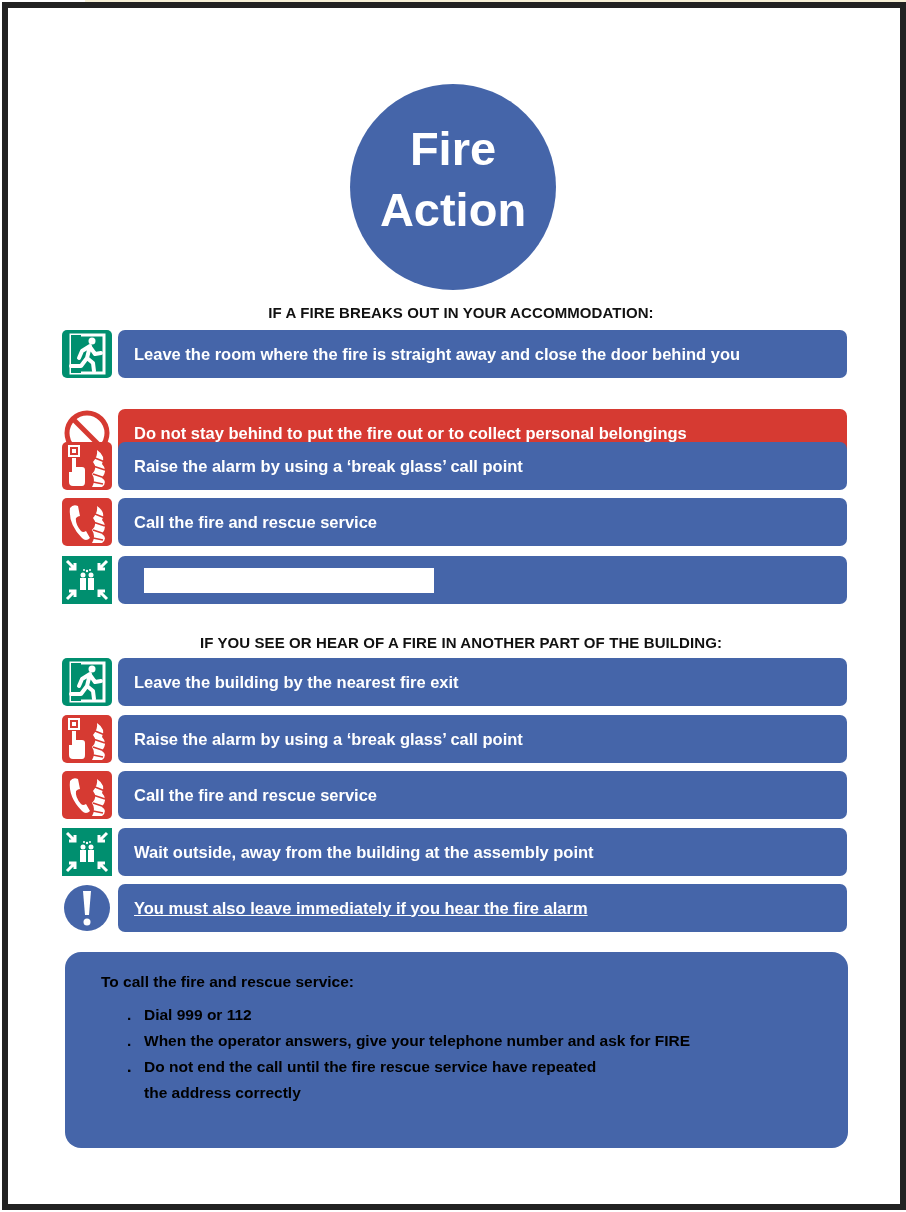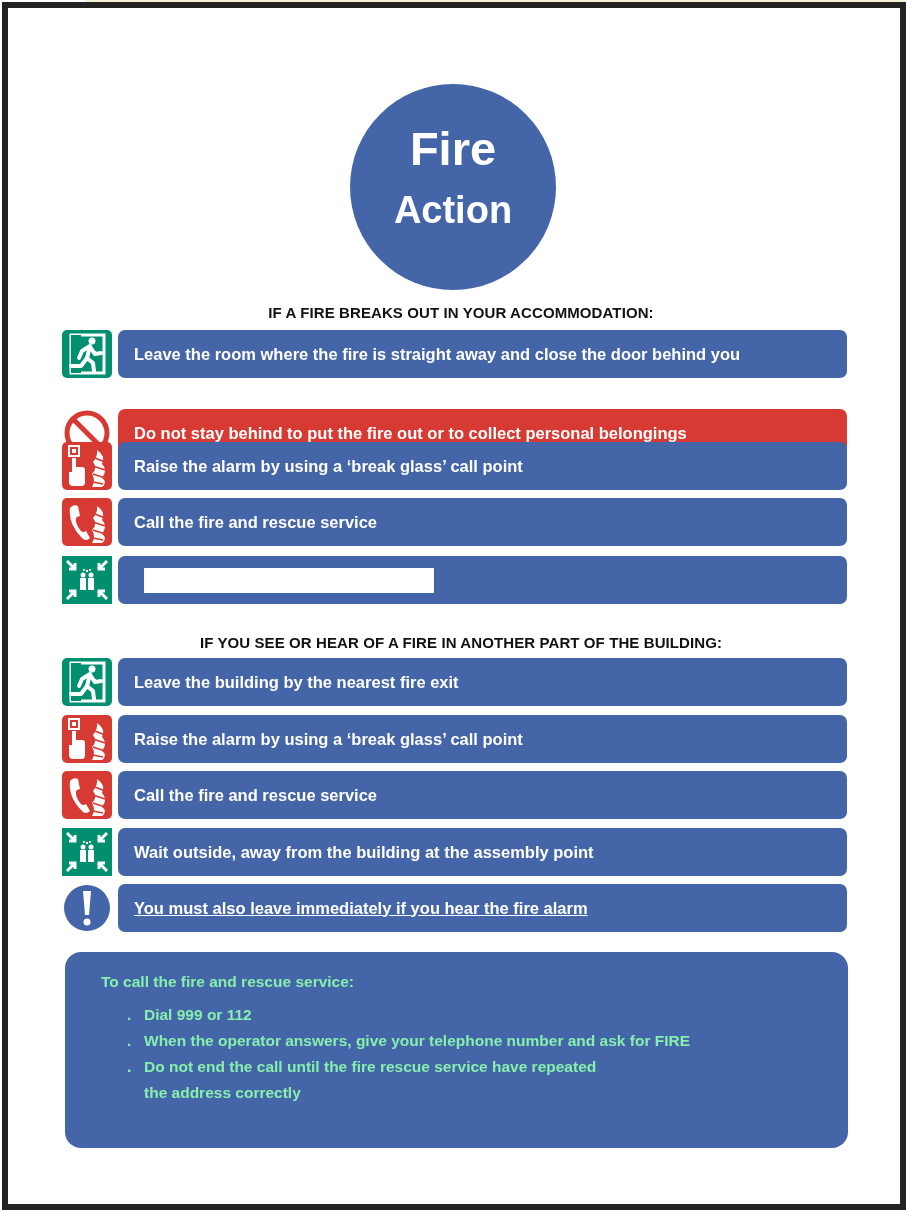--- a/index.html
+++ b/index.html
@@ -3,29 +3,29 @@
 <meta charset="utf-8">
 <style>
   * { box-sizing: border-box; margin: 0; padding: 0; }
   html, body { width: 906px; height: 1212px; background: #ffffff; overflow: hidden; }
   body { position: relative; font-family: "Liberation Sans", "DejaVu Sans", sans-serif; }
   .topstrip { position: absolute; left: 85px; top: 0; width: 821px; height: 2px; background: #f6f0d6; }
   .frame { position: absolute; left: 2px; top: 2px; width: 904px; height: 1208px; border: 6px solid #222222; background: #fff; }
   .circle { position: absolute; left: 350px; top: 84px; width: 206px; height: 206px; border-radius: 50%;
             display: flex; flex-direction: column; align-items: center; justify-content: center; color: #fff; font-weight: bold; }
   .circle .l1 { font-size: 47px; line-height: 52px; margin-top: -14px; }
-  .circle .l2 { font-size: 38px; line-height: 54px; margin-top: 8px; }
+  .circle .l2 { font-size: 47px; line-height: 54px; margin-top: 8px; }
   .heading { position: absolute; left: 8px; width: 906px; text-align: center; font-weight: bold; font-size: 15px; color: #111; letter-spacing: 0.1px; }
   .row { position: absolute; left: 62px; width: 796px; height: 48px; }
   .icon { position: absolute; left: 0; top: 0; width: 50px; height: 48px; border-radius: 5px; overflow: hidden; }
   .icon svg { width: 50px; height: 48px; display: block; }
   .bar { position: absolute; left: 56px; top: 0; width: 729px; height: 48px; border-radius: 7px;
          color: #fff; font-weight: bold; font-size: 16.5px; display: flex; align-items: center; padding-left: 16px; }
   .fillbox { margin-left: 10px; width: 290px; height: 25px; background: #fff; }
-  .info { position: absolute; left: 65px; top: 952px; width: 783px; height: 196px; border-radius: 16px; color: #86efac; font-weight: bold; font-size: 15.5px; }
+  .info { position: absolute; left: 65px; top: 952px; width: 783px; height: 196px; border-radius: 16px; color: #000000; font-weight: bold; font-size: 15.5px; }
   .info .title { position: absolute; left: 36px; top: 21px; }
   .info ul { list-style: none; position: absolute; left: 62px; top: 50px; }
   .info li { position: relative; line-height: 26px; padding-left: 17px; }
   .info li .dot { position: absolute; left: 0; top: 0; }
   .info li .cont { display: block; }
 </style>
 </head>
 <body>
 
 <div class="topstrip"></div>

